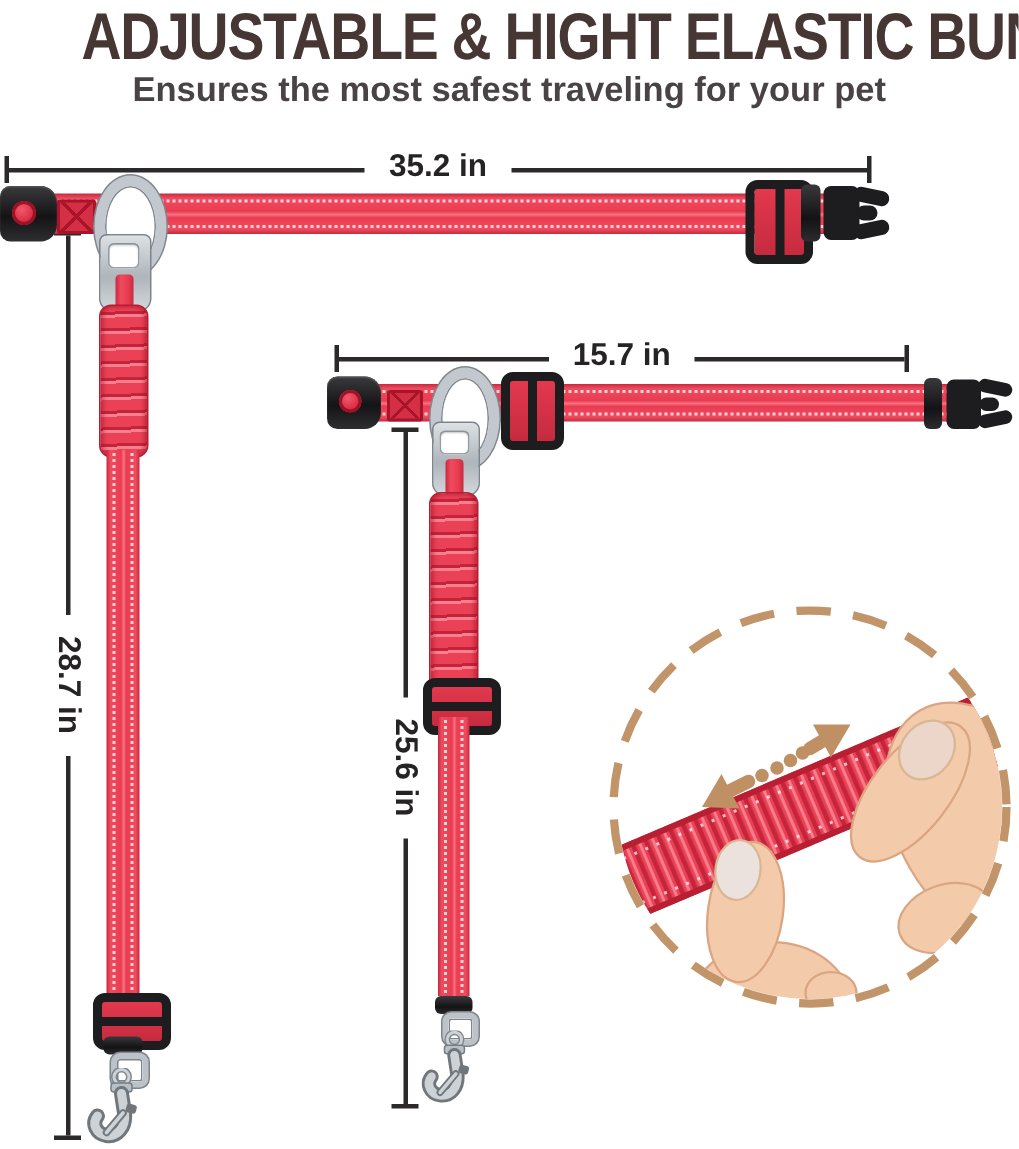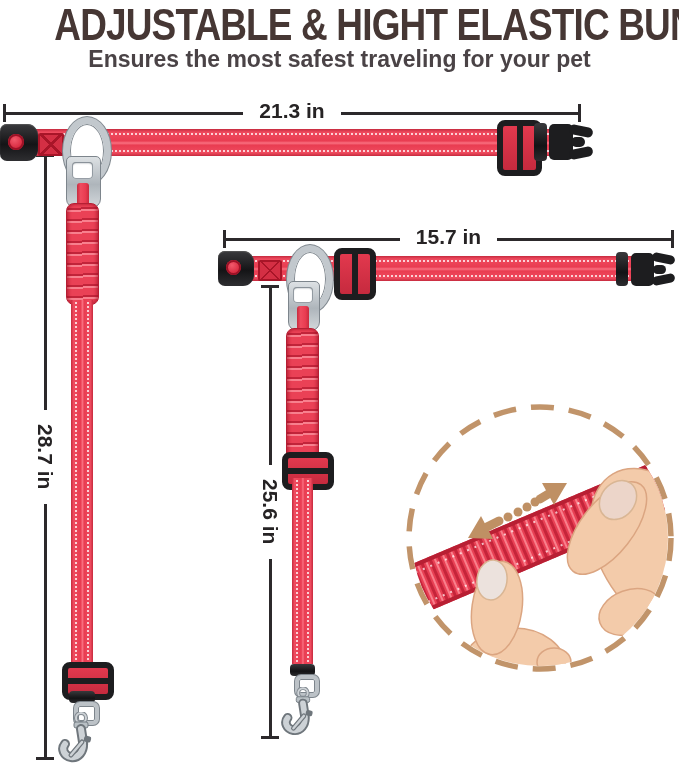--- a/index.html
+++ b/index.html
@@ -67,34 +67,34 @@
 </style>
 </head>
 <body>
 
 <div class="title">ADJUSTABLE &amp; HIGHT ELASTIC BUNGEE</div>
 <div class="subtitle">Ensures the most safest traveling for your pet</div>
 
 <div class="dim-h" style="left:3px;top:104px;width:578px;">
   <span class="tick"></span>
   <span class="dline"></span>
-  <span class="dlabel">21.3 in</span>
+  <span class="dlabel">35.2 in</span>
   <span class="dline"></span>
   <span class="tick"></span>
 </div>
 
 <div class="dim-v" style="left:36px;top:154px;height:606px;">
   <span class="tick"></span>
   <span class="dline"></span>
   <span class="dlabel">28.7 in</span>
   <span class="dline"></span>
   <span class="tick"></span>
 </div>
 
-<div class="dim-h" style="left:223px;top:230px;width:451px;text-align:right;">
+<div class="dim-h" style="left:223px;top:230px;width:383px;text-align:right;">
   <span class="tick"></span>
   <span class="dline"></span>
   <span class="dlabel">15.7 in</span>
   <span class="dline"></span>
   <span class="tick"></span>
 </div>
 
 <div class="dim-v" style="left:261px;top:285px;height:454px;">
   <span class="tick"></span>
   <span class="dline"></span>

